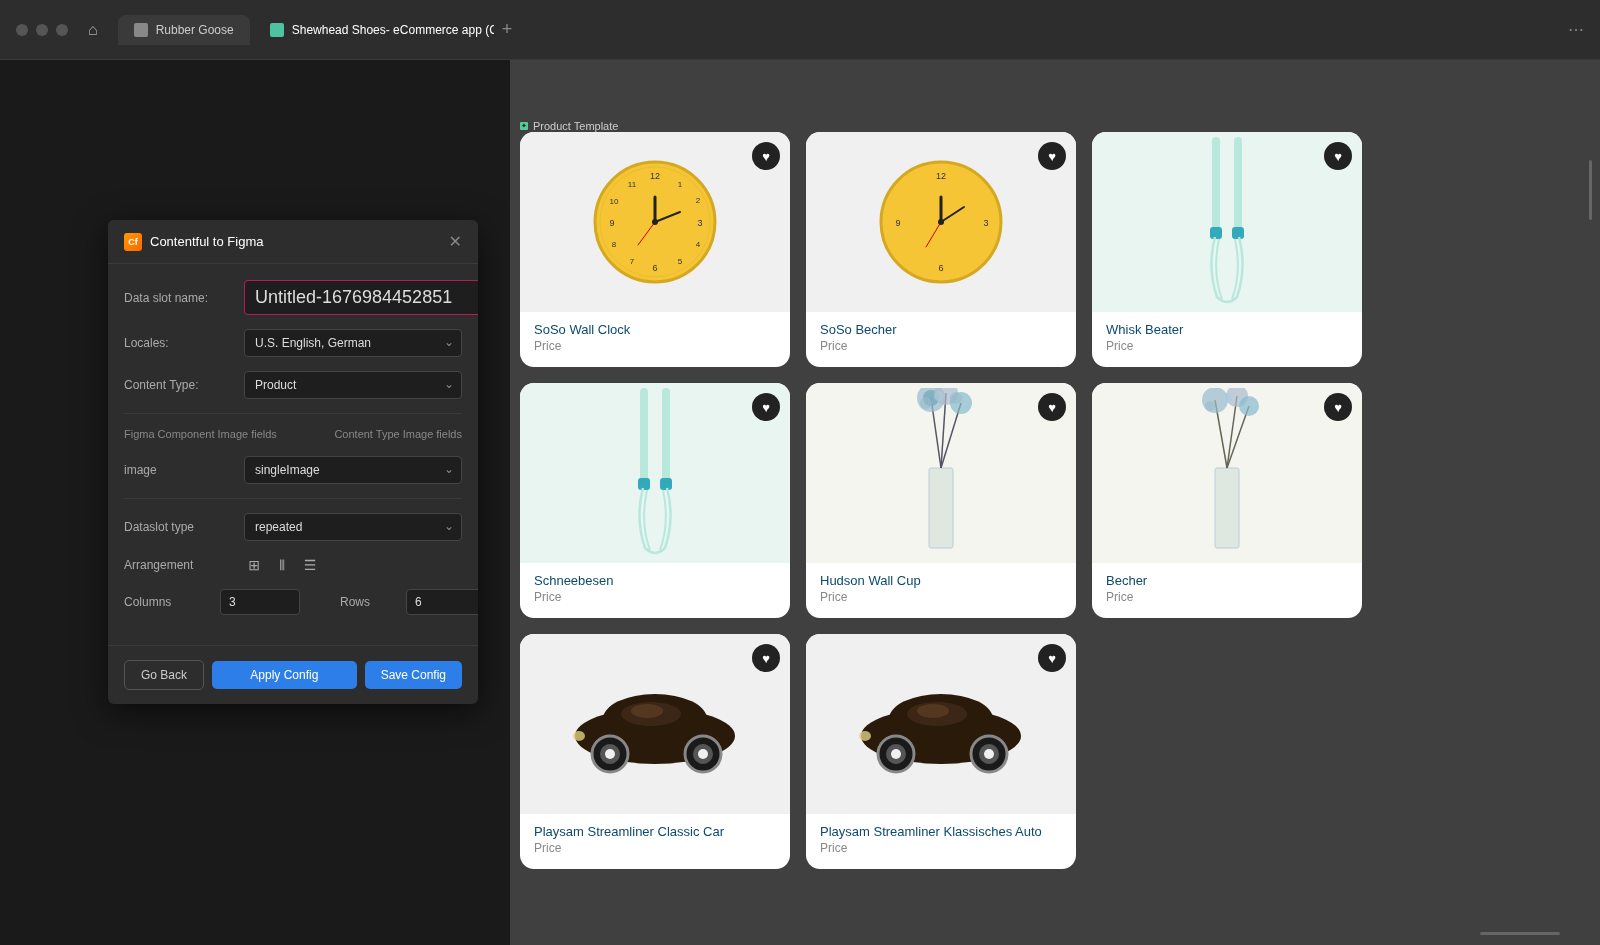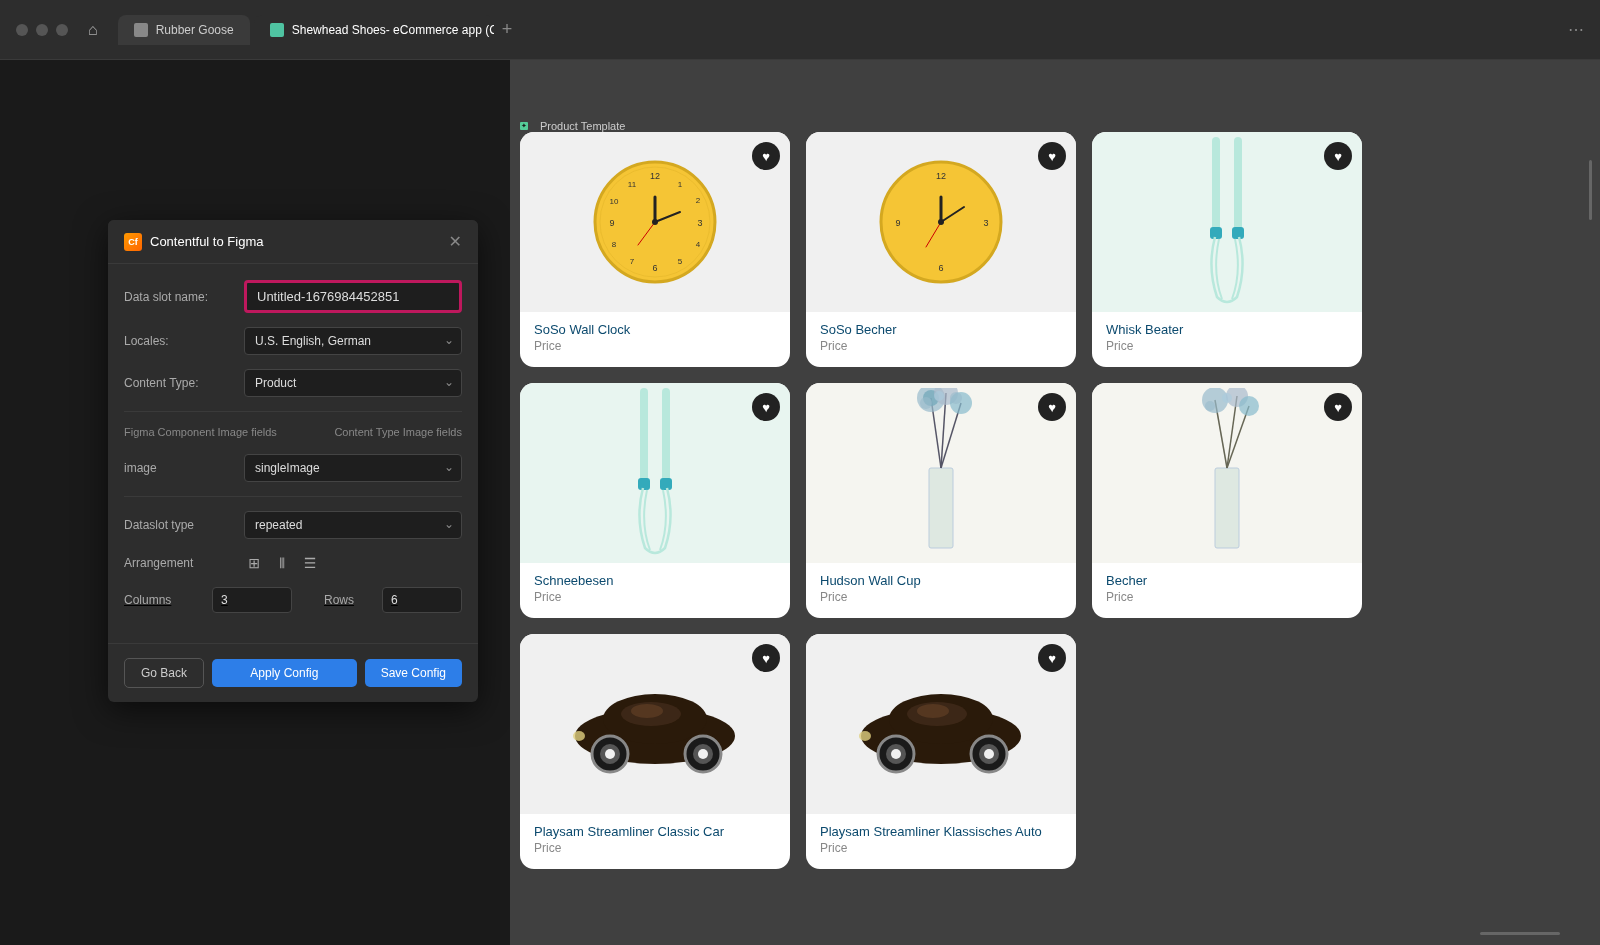--- a/index.html
+++ b/index.html
@@ -134,24 +134,24 @@
     }
     .field-label {
       color: #aaa;
       font-size: 12px;
       min-width: 120px;
       flex-shrink: 0;
     }
     .field-input {
       flex: 1;
       background: #1e1e1e;
-      border: 3px solid #be185d;
+      border: 1px solid #be185d;
       border-radius: 4px;
       color: #ddd;
-      font-size: 13px;
+      font-size: 18px;
       padding: 6px 10px;
       outline: none;
     }
     .select-wrapper {
       flex: 1;
       position: relative;
     }
     .select-wrapper::after {
       content: '⌄';
       position: absolute;
@@ -201,22 +201,21 @@
       width: 20px; height: 20px;
       display: flex; align-items: center; justify-content: center;
       cursor: pointer;
       color: #aaa;
       font-size: 14px;
     }
 
     .cols-rows-row {
       display: flex;
       align-items: center;
-      gap: 8px;
-      text-decoration: underline;
+      gap: 16px;
     }
     .cols-label {
       color: #aaa;
       font-size: 12px;
       min-width: 80px;
     }
     .cols-input {
       width: 80px;
       background: #1e1e1e;
       border: 1px solid #444;
@@ -289,21 +288,21 @@
       overflow: hidden;
     }
 
     
     .template-label {
       position: absolute;
       top: 60px;
       left: 10px;
       display: flex;
       align-items: center;
-      gap: 12px;
+      gap: 5px;
       font-size: 11px;
       color: #ccc;
     }
     .template-label-dot {
       width: 8px; height: 8px;
       background: #5c9;
       border-radius: 1px;
       display: flex;
       align-items: center;
       justify-content: center;

